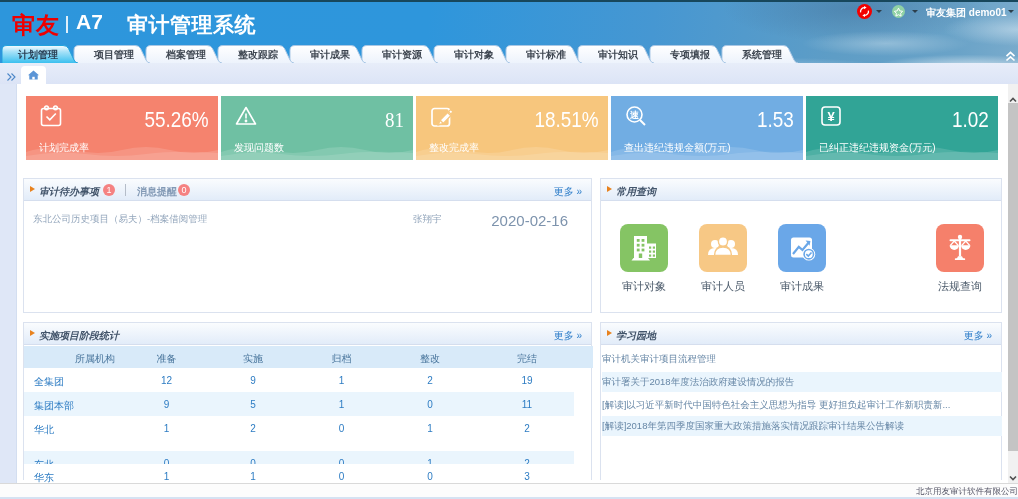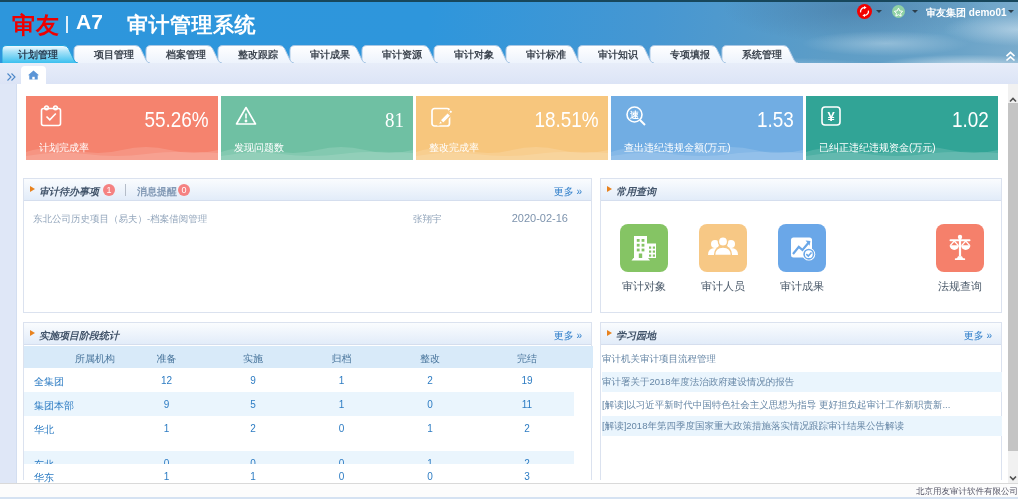--- a/index.html
+++ b/index.html
@@ -79,21 +79,21 @@
 .pmore { position:absolute; right:9px; top:6px; font-size:10px; color:#2e7ec9; }
 .badge { position:absolute; top:5px; width:12px; height:12px; border-radius:6px; background:#f58282;
   color:#fff; font-size:9px; text-align:center; line-height:12px; }
 .psep { position:absolute; left:101px; top:5px; width:1px; height:12px; background:#b5bdc9; }
 .ptitle2 { position:absolute; left:113px; top:6px; font-size:10px; font-weight:bold; color:#8299b5; }
 
 
 #todorow { position:absolute; left:0; top:28px; width:100%; height:20px; font-size:9.5px; color:#92a5bb; }
 #todorow .t1 { position:absolute; left:9px; top:6px; }
 #todorow .t2 { position:absolute; left:389px; top:6px; }
-#todorow .t3 { position:absolute; right:23px; top:5px; font-size:11px; color:#7d93ad; }
+#todorow .t3 { position:absolute; right:23px; top:5px; font-size:15px; color:#7d93ad; }
 
 
 .qitem { position:absolute; top:45px; width:80px; text-align:center; }
 .qitem svg { display:block; margin:0 auto; border-radius:8px; }
 .qitem .qlbl { margin-top:7px; font-size:11px; color:#4c5b6b; }
 
 
 #stattbl { position:absolute; left:0; top:23px; width:569px; font-size:10px; }
 #stattbl .trow { position:absolute; width:550px; height:24px; }
 #stattbl .hrow { position:absolute; left:0; top:0; width:569px; height:22px; background:#d8eaf9; color:#49759c; }

